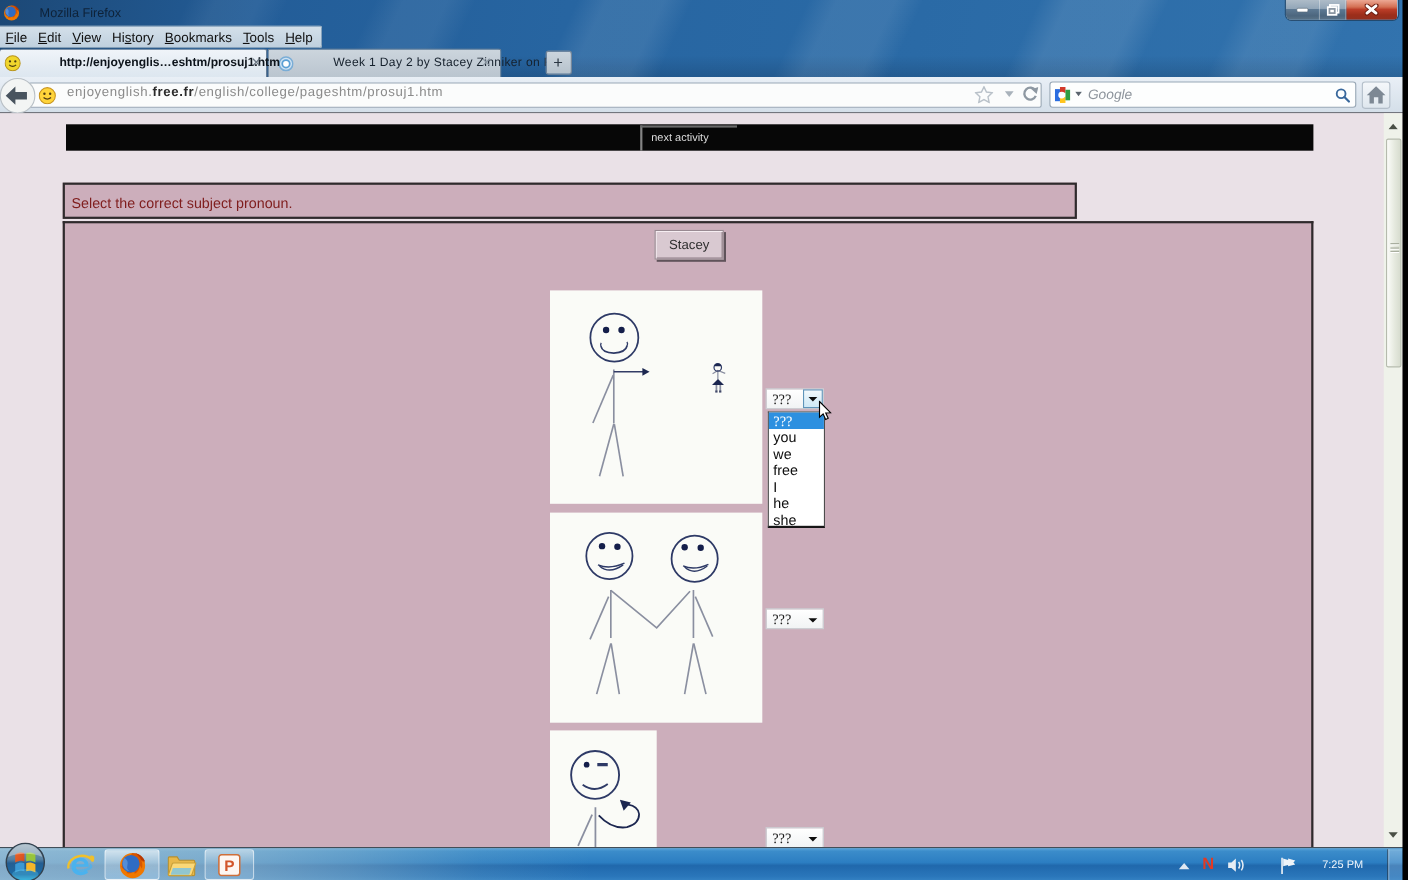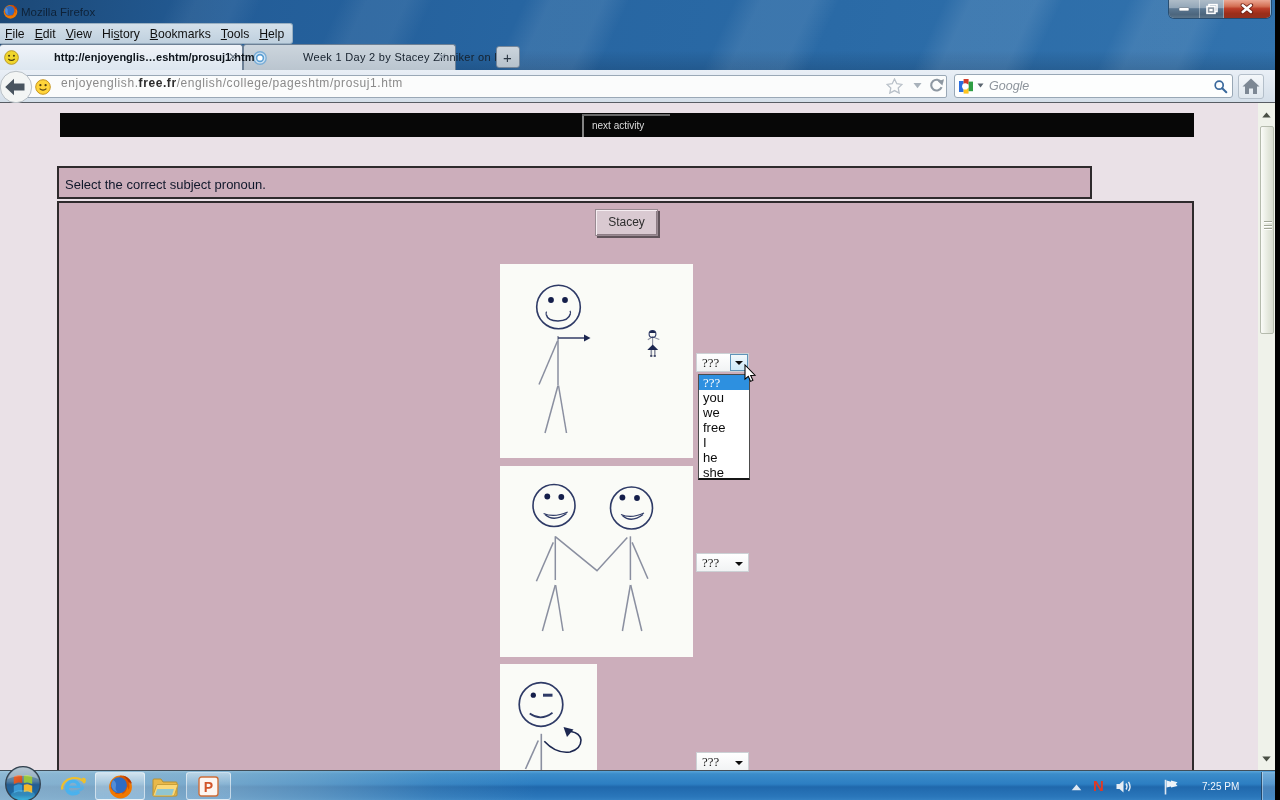--- a/index.html
+++ b/index.html
@@ -4,21 +4,21 @@
   * { margin:0; padding:0; box-sizing:border-box; }
   html,body { width:1280px; height:800px; overflow:hidden; font-family:"Liberation Sans", sans-serif; }
   .abs { position:absolute; }
   #screen { position:relative; width:1280px; height:800px; background:#eae1e7; overflow:hidden; }
 
   #glass { left:0; top:0; width:1280px; height:70px;
     background:
       linear-gradient(115deg, rgba(255,255,255,0) 0 13%, rgba(255,255,255,.06) 15% 18%, rgba(255,255,255,0) 20% 26%, rgba(255,255,255,.07) 28% 31%, rgba(255,255,255,0) 33% 40%, rgba(255,255,255,.09) 42% 46%, rgba(255,255,255,0) 48% 56%, rgba(255,255,255,.09) 58% 62%, rgba(255,255,255,0) 64% 72%, rgba(255,255,255,.10) 74% 79%, rgba(255,255,255,0) 81% 86%, rgba(255,255,255,.09) 88% 92%, rgba(255,255,255,0) 94%),
       linear-gradient(180deg, rgba(0,0,0,0) 72%, rgba(0,12,30,.16) 100%), linear-gradient(100deg, #1c4876 0%, #235d98 18%, #2765a1 40%, #2a6aa6 65%, #3273ae 100%);
   }
-  #wtitle { left:21px; top:6px; font-size:11.5px; color:#0e2238; }
+  #wtitle { left:36px; top:6px; font-size:11.5px; color:#0e2238; }
 
   .capbtns { left:1169px; top:0; width:102px; height:18px; border-radius:0 0 5px 5px;
      box-shadow:0 0 0 1px rgba(20,40,60,.55), inset 0 0 0 1px rgba(255,255,255,.45); overflow:hidden; display:flex; }
   .cb { height:18px; position:relative; }
   .cb.min,.cb.max { background:linear-gradient(#aebcc8 0%, #92a6b8 44%, #5c7892 48%, #4c667e 80%, #5c7488 100%); }
   .cb.min { width:30px; } .cb.max { width:25px; border-left:1px solid rgba(255,255,255,.35); border-right:1px solid rgba(255,255,255,.35); }
   .cb.close { width:46px; background:linear-gradient(#eca894 0%, #d47054 35%, #bb3d28 48%, #9c2e1a 75%, #93301f 100%); }
   .cb svg { position:absolute; left:50%; top:50%; transform:translate(-50%,-50%); }
 
   #menubar { left:0; top:23px; width:293px; height:21px; background:linear-gradient(#d4e0ea,#bfd0de);
@@ -43,22 +43,22 @@
   #backbtn { position:absolute; left:-1px; top:0px; }
   .urltxt { position:absolute; left:61px; top:6px; font-size:12px; letter-spacing:.58px; color:#8a8a8a; white-space:nowrap; }
   .urltxt b { color:#2b2b2b; font-weight:bold; }
   #searchbox { position:absolute; left:954px; top:4px; width:279px; height:24px; background:#fdfefe;
      border:1px solid #98a7b5; border-radius:3px; }
   #homebtn { position:absolute; left:1238px; top:4px; width:26px; height:25px;
      background:linear-gradient(#f4f7fa,#dfe7ee); border:1px solid #b4bfca; border-radius:3px; }
 
   #page { left:0; top:103px; width:1280px; height:667px; background:#eae1e7; }
   #blackbar { position:absolute; left:60px; top:10px; width:1134px; height:24px; background:#070707; }
-  #strip { position:absolute; left:57px; top:63px; width:1035px; height:33px; background:#ccaebb;
-     border:2px solid #2e2a2c; font-size:13px; color:#0f172a; }
+  #strip { position:absolute; left:57px; top:63px; width:922px; height:33px; background:#ccaebb;
+     border:2px solid #2e2a2c; font-size:13px; color:#7f1d1d; }
   #mainbox { position:absolute; left:57px; top:98px; width:1137px; height:569px; background:#ccaebb;
      border:2px solid #2e2a2c; border-bottom:none; }
   #checkbtn { position:absolute; left:595px; top:106px; width:63px; height:27px; background:#d9c9d1;
      border:1px solid #998a92; box-shadow:inset 1px 1px 0 #f6eef2, inset -1px -1px 0 #8d7d85, 2px 2px 0 #60535a;
      font-size:12px; color:#2e2e2e; text-align:center; line-height:25px; }
   .whitebox { position:absolute; background:#fafbf7; }
 
   .sel { position:absolute; width:53px; height:19px; background:linear-gradient(#ffffff,#f1f3f4); border:1px solid #ccd1d5; }
   .sel .qqq { position:absolute; left:5px; top:1px; font-family:"Liberation Serif",serif; font-size:13px; color:#191919; }
   .ptri { position:absolute; right:5px; top:7.5px; width:0; height:0;

